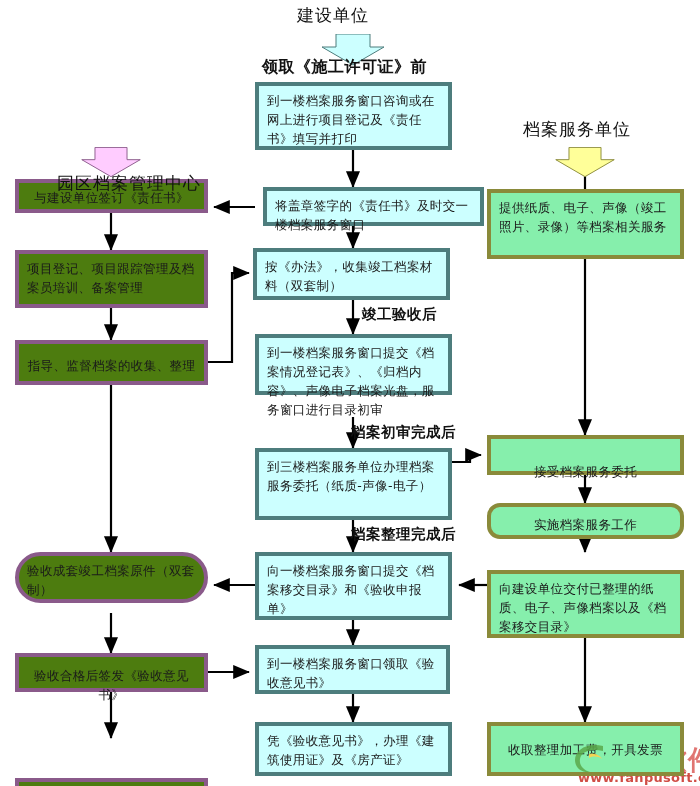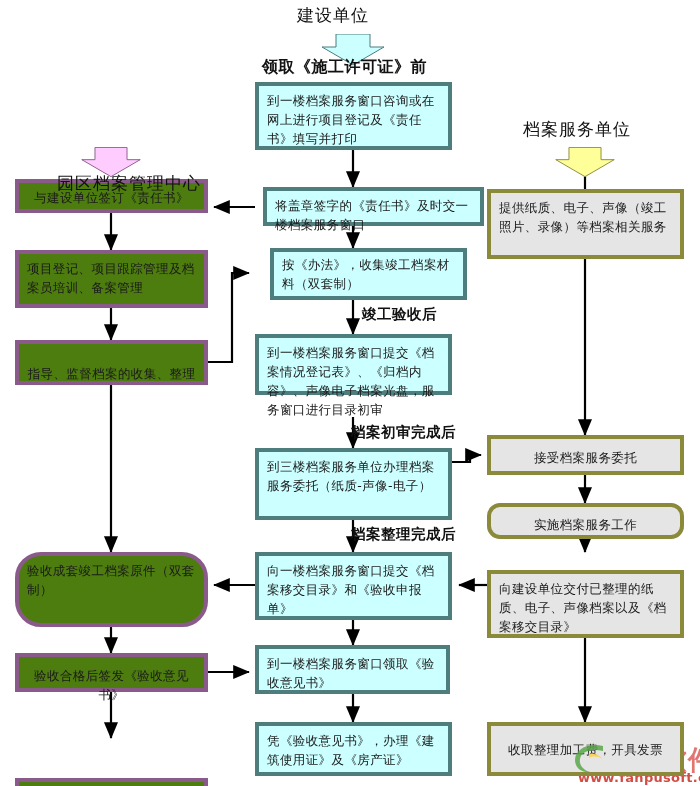--- a/index.html
+++ b/index.html
@@ -27,21 +27,21 @@
     font-size: 12.5px;
     line-height: 19px;
     color: #1a1a1a;
     padding: 5px 8px 4px 8px;
     letter-spacing: 0.4px;
     font-family: "DejaVu Sans", "Liberation Sans", sans-serif;
     z-index: 3;
   }
   .node.cyan  { background: #ccffff; border-color: #4d7d7d; }
   .node.pink  { background: #4d7c0f; border-color: #8a5a8a; }
-  .node.yellow{ background: #e5e5e5; border-color: #8a8a3a; }
+  .node.yellow{ background: #86efac; border-color: #8a8a3a; }
   .node.center { text-align: center; }
 
   .colhead {
     position: absolute;
     font-size: 17px;
     font-weight: normal;
     color: #111111;
     letter-spacing: 1px;
     white-space: nowrap;
     z-index: 4;
@@ -145,47 +145,47 @@
 
 <div class="steplabel" style="left:262px; top:57px; font-size:16px;text-align:center;">领取《施工许可证》前</div>
 <div class="steplabel" style="left:362px; top:305px;">竣工验收后</div>
 <div class="steplabel" style="left:351px; top:423px;">档案初审完成后</div>
 <div class="steplabel" style="left:351px; top:525px;">档案整理完成后</div>
 
 <div class="node pink center" style="left:15px; top:179px; width:193px; height:34px;">与建设单位签订《责任书》</div>
 
 <div class="node pink" style="left:15px; top:250px; width:193px; height:58px;">项目登记、项目跟踪管理及档案员培训、备案管理</div>
 
-<div class="node pink center" style="left:15px; top:340px; width:193px; height:45px; padding-top:20px;">指导、监督档案的收集、整理</div>
+<div class="node pink center" style="left:15px; top:340px; width:193px; height:45px; padding-top:12px;">指导、监督档案的收集、整理</div>
 
-<div class="node pink" style="left:15px; top:552px; width:193px; height:75px;border-radius:26px;">验收成套竣工档案原件（双套制）</div>
+<div class="node pink" style="left:15px; top:552px; width:193px; height:51px;border-radius:26px;">验收成套竣工档案原件（双套制）</div>
 
 <div class="node pink center" style="left:15px; top:653px; width:193px; height:39px; padding-top:9px;">验收合格后签发《验收意见书》</div>
 
 <div class="node pink center" style="left:15px; top:738px; width:193px; height:38px; padding-top:9px;margin-top:40px;">档案入库、保管和利用</div>
 
 <div class="node cyan" style="left:255px; top:82px; width:197px; height:68px;">到一楼档案服务窗口咨询或在网上进行项目登记及《责任书》填写并打印</div>
 
 <div class="node cyan" style="left:255px; top:187px; width:221px; height:39px;margin-left:8px;">将盖章签字的《责任书》及时交一楼档案服务窗口</div>
 
-<div class="node cyan" style="left:270px; top:248px; width:197px; height:52px;font-family:Liberation Mono, monospace;">按《办法》，收集竣工档案材料（双套制）</div>
+<div class="node cyan" style="left:253px; top:248px; width:197px; height:52px;">按《办法》，收集竣工档案材料（双套制）</div>
 
 <div class="node cyan" style="left:255px; top:334px; width:197px; height:61px;">到一楼档案服务窗口提交《档案情况登记表》、《归档内容》、声像电子档案光盘，服务窗口进行目录初审</div>
 
 <div class="node cyan" style="left:255px; top:448px; width:197px; height:72px;">到三楼档案服务单位办理档案服务委托（纸质-声像-电子）</div>
 
 <div class="node cyan" style="left:255px; top:552px; width:197px; height:68px;">向一楼档案服务窗口提交《档案移交目录》和《验收申报单》</div>
 
 <div class="node cyan" style="left:255px; top:645px; width:195px; height:49px;">到一楼档案服务窗口领取《验收意见书》</div>
 
 <div class="node cyan" style="left:255px; top:722px; width:197px; height:54px;">凭《验收意见书》，办理《建筑使用证》及《房产证》</div>
 
 <div class="node yellow" style="left:487px; top:189px; width:197px; height:70px;">提供纸质、电子、声像（竣工照片、录像）等档案相关服务</div>
 
-<div class="node yellow center" style="left:487px; top:435px; width:197px; height:40px; padding-top:9px;">接受档案服务委托</div>
+<div class="node yellow center" style="left:487px; top:435px; width:197px; height:40px; padding-top:23px;">接受档案服务委托</div>
 
 <div class="node yellow center" style="left:487px; top:503px; width:197px; height:36px; padding-top:8px;border-radius:13px;">实施档案服务工作</div>
 
 <div class="node yellow" style="left:487px; top:552px; width:197px; height:68px;margin-top:18px;">向建设单位交付已整理的纸质、电子、声像档案以及《档案移交目录》</div>
 
 <div class="node yellow center" style="left:487px; top:722px; width:197px; height:54px; padding-top:14px;">收取整理加工费，开具发票</div>
 
 <svg class="watermark" style="left:573px; top:742px;" width="34" height="32" viewBox="0 0 34 32">
   <path d="M30,4 C14,0 2,8 2,18 C2,26 9,31 17,30 C10,28 6,23 7,17
            C8,10 17,6 30,9 Z" fill="#5aa84a" opacity="0.85"></path>

